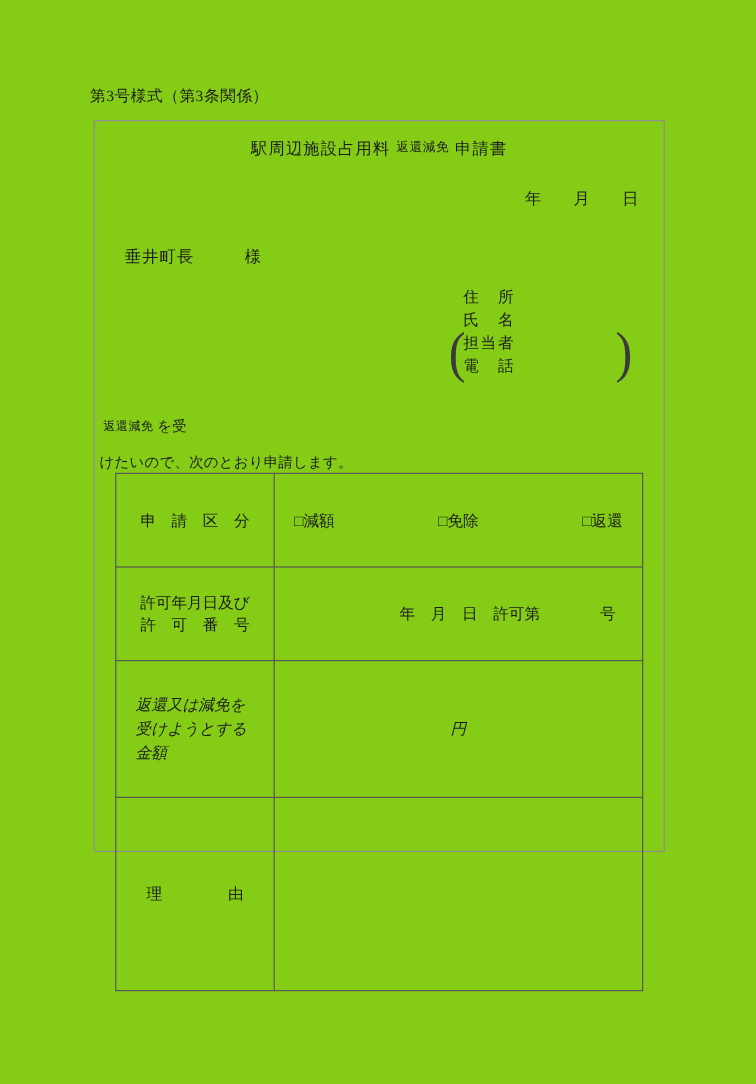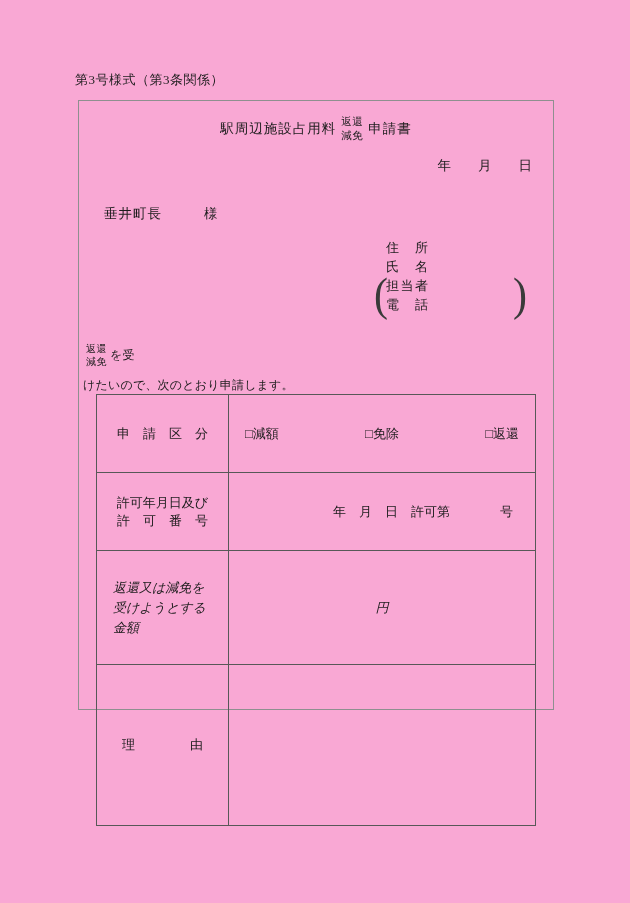--- a/index.html
+++ b/index.html
@@ -2,21 +2,21 @@
 <html><head>
 <meta charset="utf-8">
 <style>
   html, body { margin: 0; padding: 0; }
   body { background: #e8e8e8; }
   .page {
     position: relative;
     width: 630px;
     height: 903px;
     margin: 0 auto;
-    background: #f9a8d4;
+    background: #84cc16;
     font-family: "Liberation Serif", "DejaVu Serif", serif;
     color: #1c1c1c;
     overflow: hidden;
   }
   .form-number {
     position: absolute;
     left: 75px;
     top: 71px;
     font-size: 13px;
     letter-spacing: 0.5px;
@@ -36,21 +36,21 @@
     left: 0;
     width: 100%;
     display: flex;
     justify-content: center;
     align-items: center;
     font-size: 13.5px;
     letter-spacing: 1px;
   }
   .frac {
     display: flex;
-    flex-direction: column;
+    flex-direction: row;
     align-items: center;
     font-size: 10.5px;
     line-height: 1.3;
     letter-spacing: 0.5px;
     margin: 0 5px;
   }
   
   .date-line {
     position: absolute;
     top: 56px;

